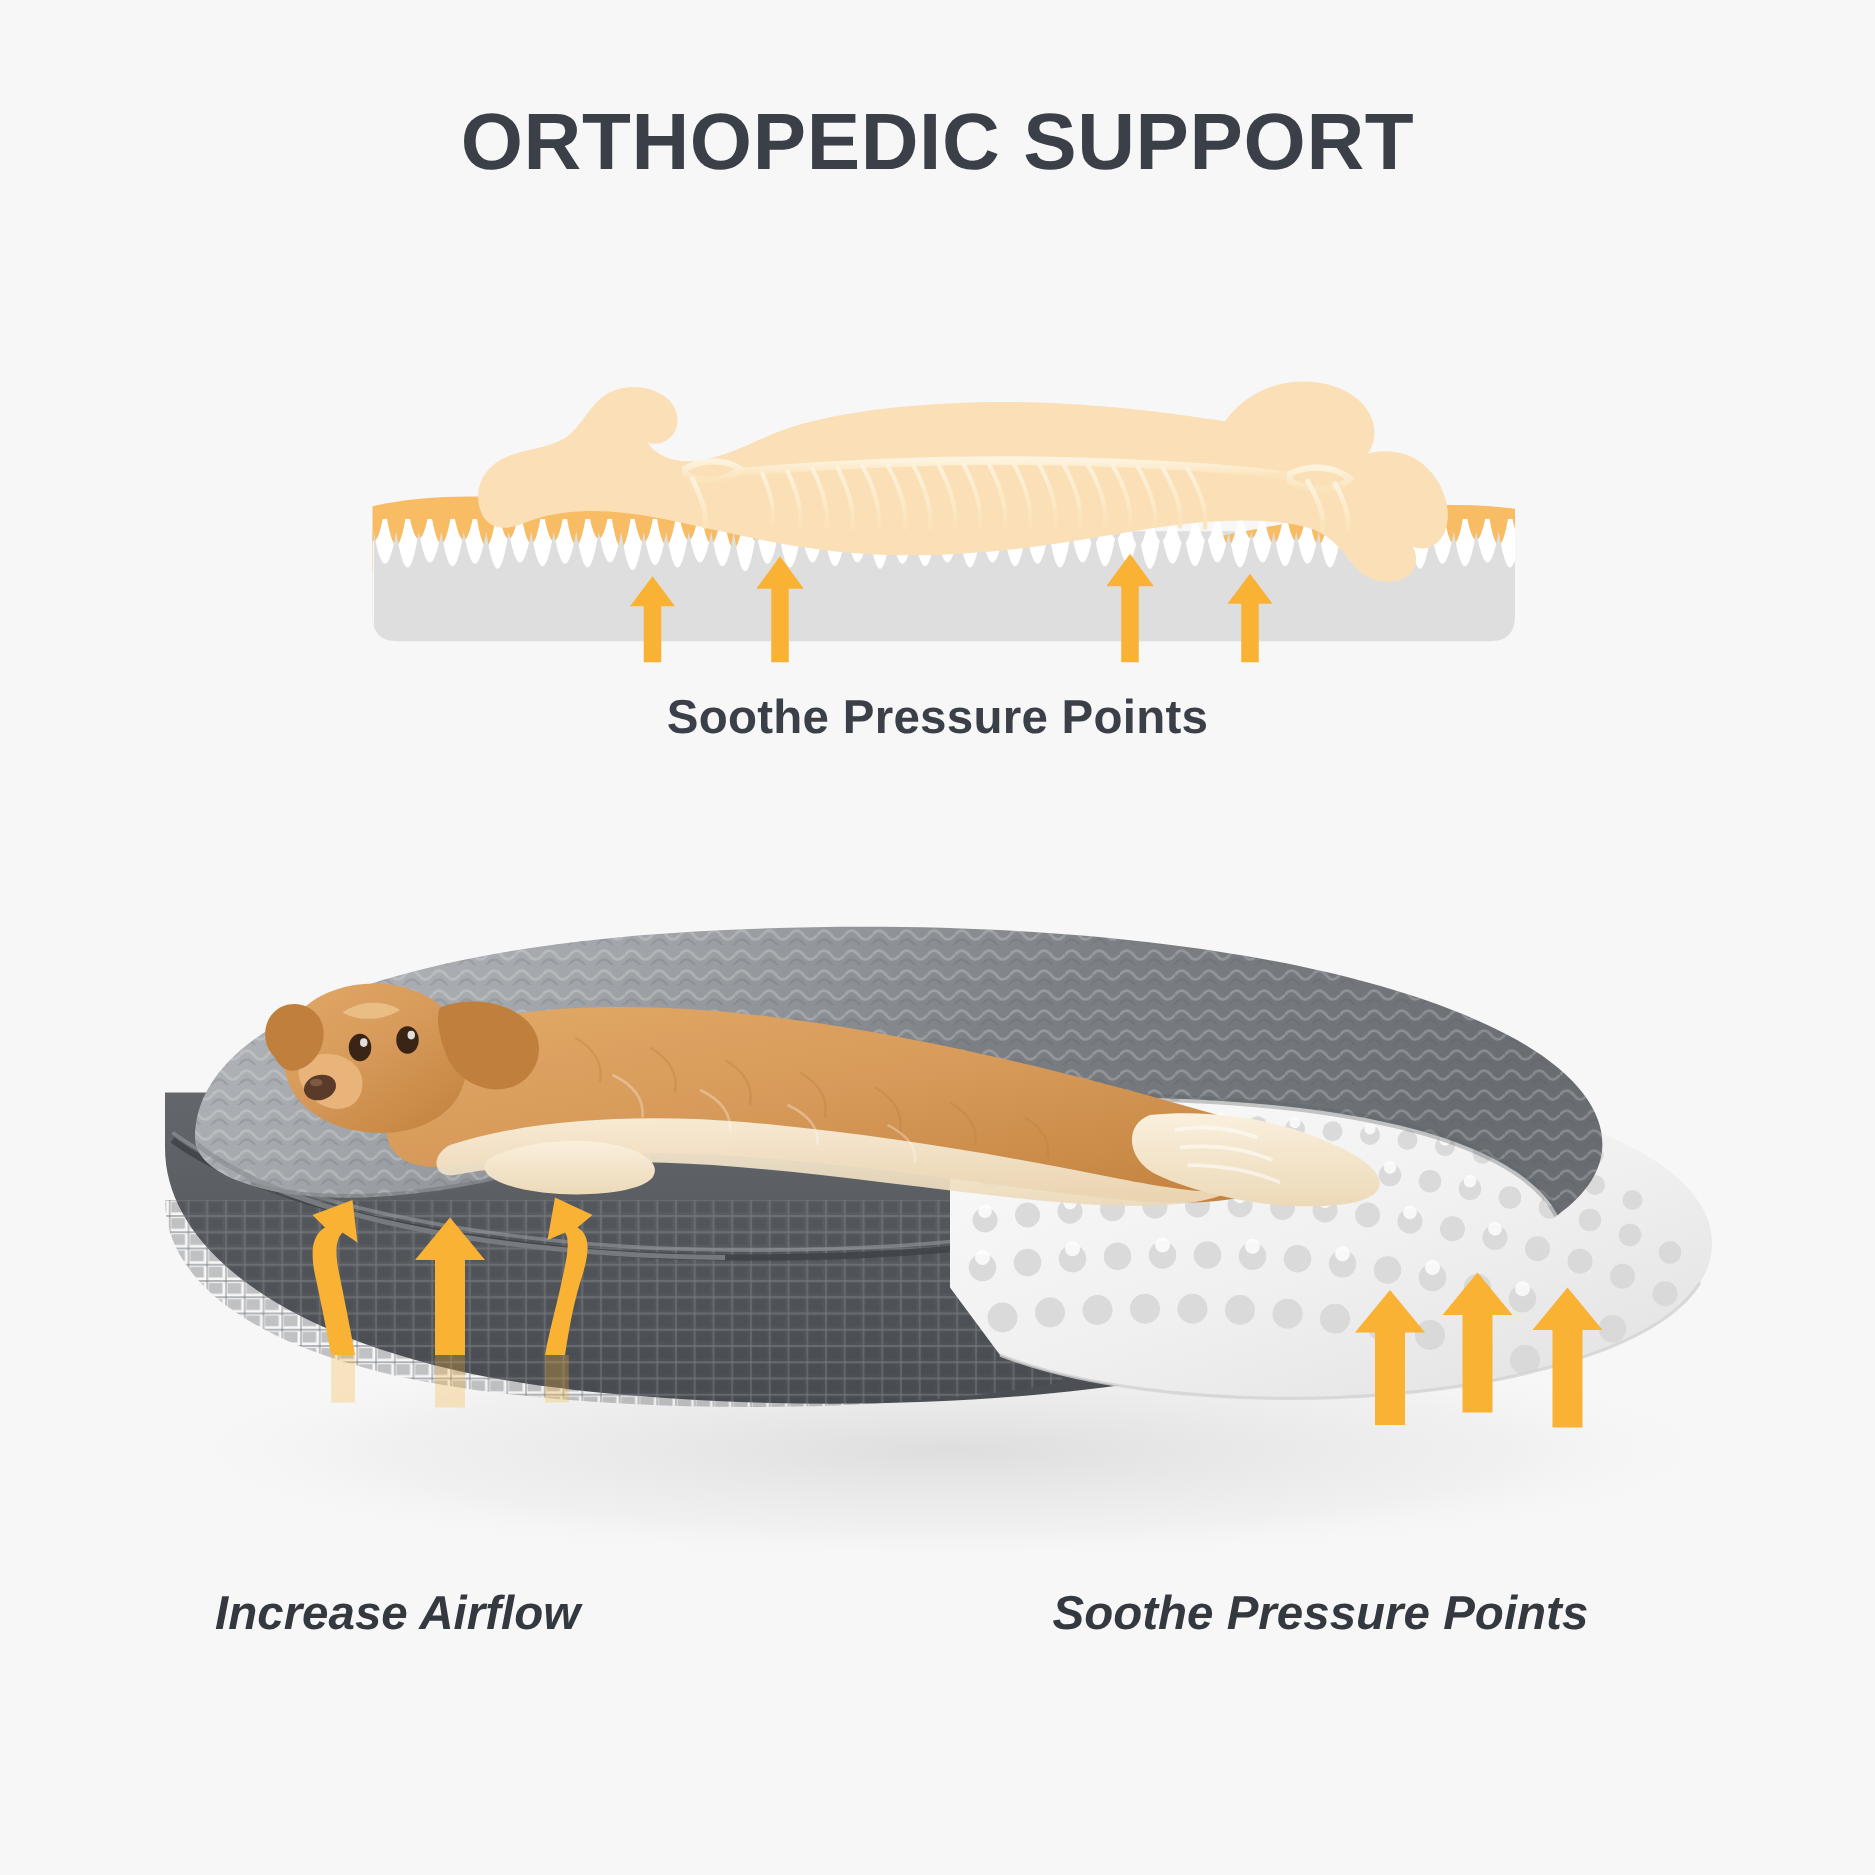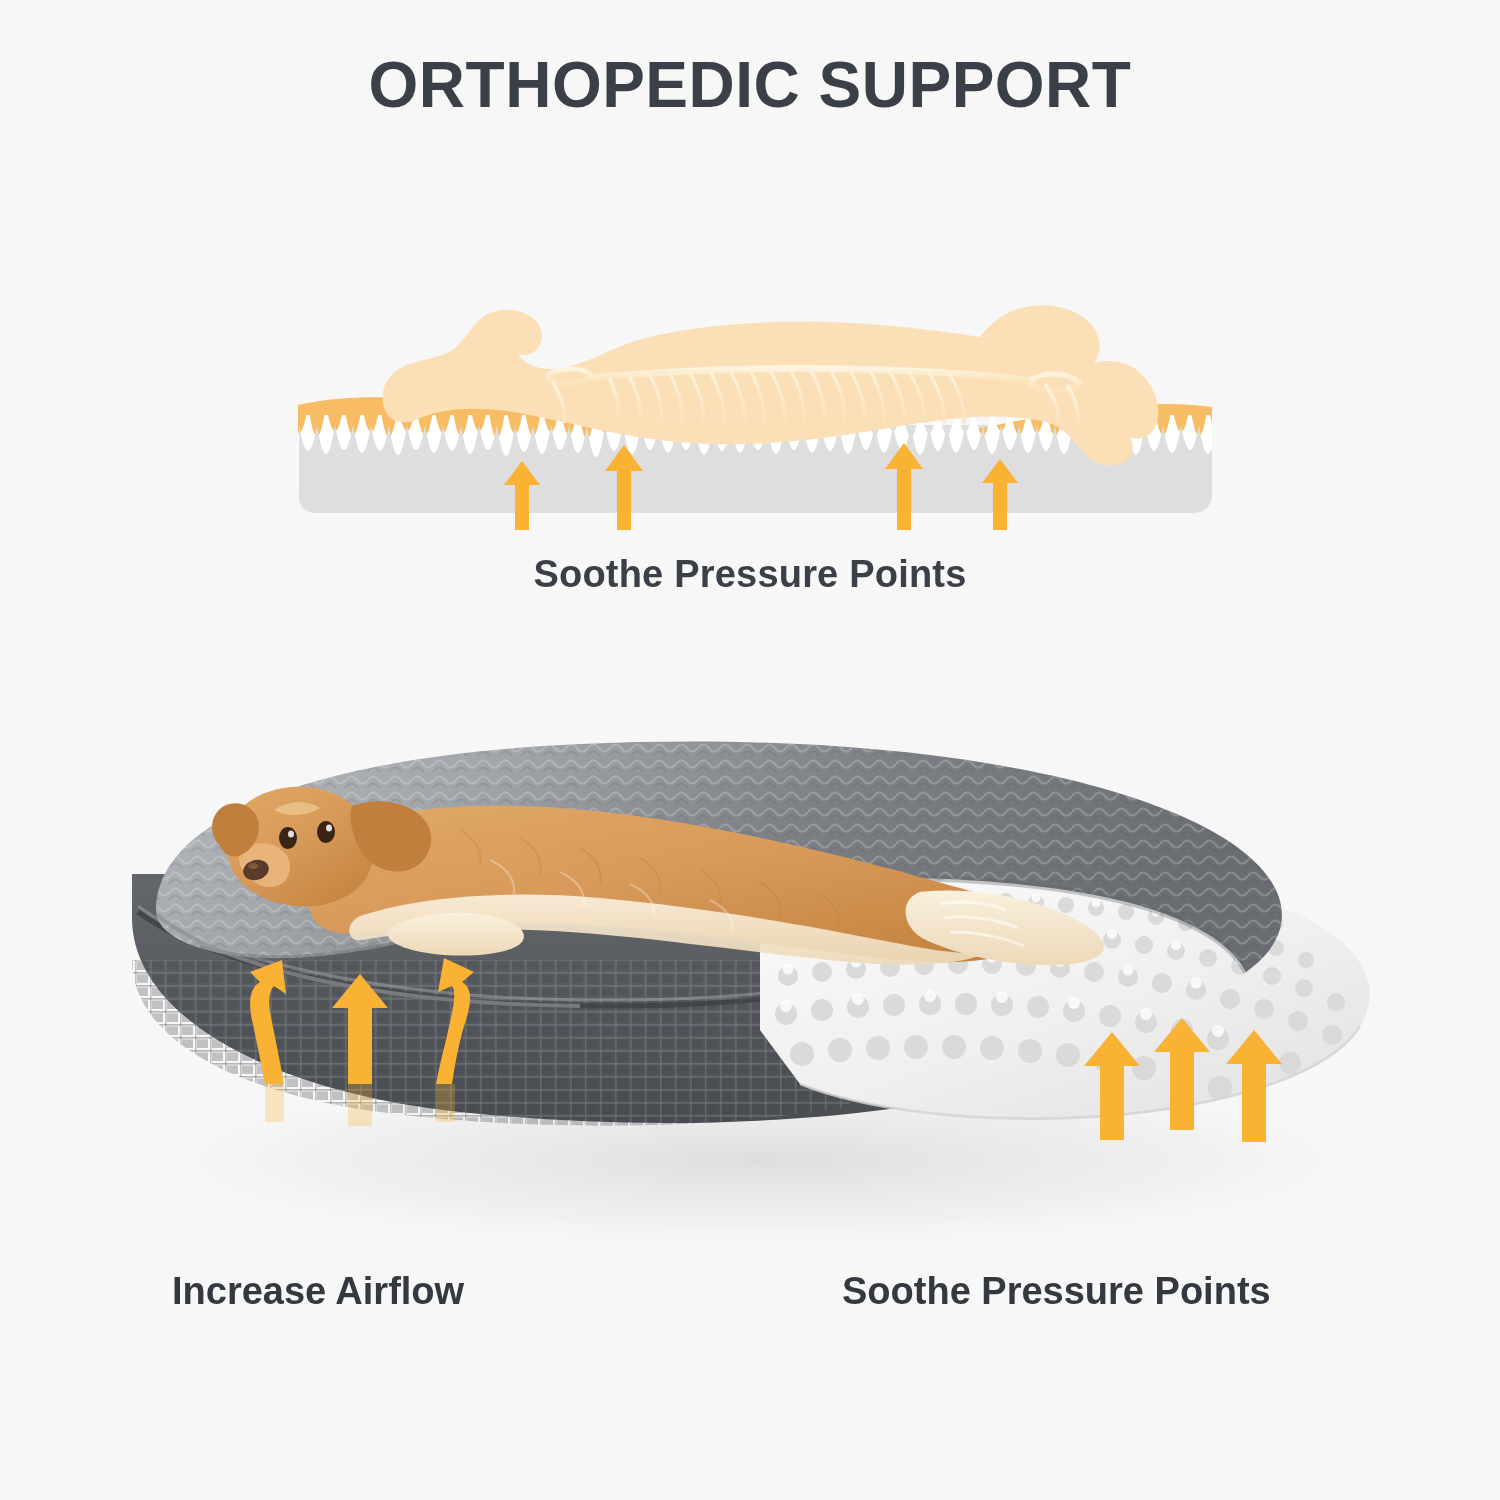--- a/index.html
+++ b/index.html
@@ -5,21 +5,21 @@
   * { margin:0; padding:0; box-sizing:border-box; }
   html, body { width:1500px; height:1500px; }
   body {
     background:#f7f7f7;
     font-family:"Liberation Sans", sans-serif;
     overflow:hidden;
     position:relative;
   }
 
   
-  .header { width:100%; padding-top:52px; text-align:center; }
+  .header { width:100%; padding-top:80px; text-align:center; }
   .headline {
     font-size:64px; font-weight:bold; letter-spacing:0.5px;
     color:#3a3f48; line-height:1.05;
   }
   .subhead {
     margin-top:20px; font-size:40px; font-weight:normal;
     color:#3f444c; line-height:1.2;
   }
 
   
@@ -36,21 +36,21 @@
   }
 
   
   .photo {
     position:absolute; left:60px; top:660px;
     width:1390px; height:620px;
   }
   .photo svg { display:block; width:100%; height:100%; }
 
   
-  .cap { position:absolute; font-size:38px; font-weight:bold; color:#34383f; }
+  .cap { position:absolute; font-size:38px; font-weight:bold; color:#34383f;font-style:italic; }
   .cap-left  { left:172px; top:1270px; }
   .cap-right { left:842px; top:1270px; }
 </style>
 </head>
 <body>
 
 <div class="header">
   <div class="headline">ORTHOPEDIC SUPPORT</div>
 </div>
 

